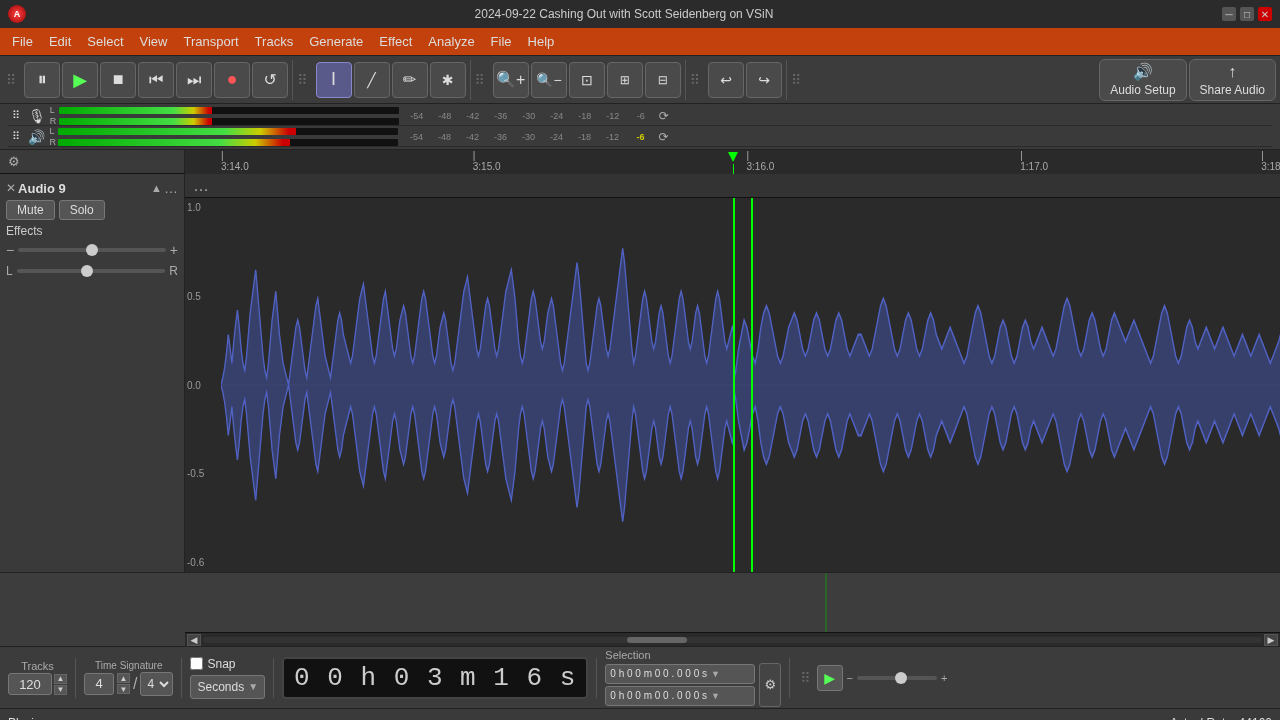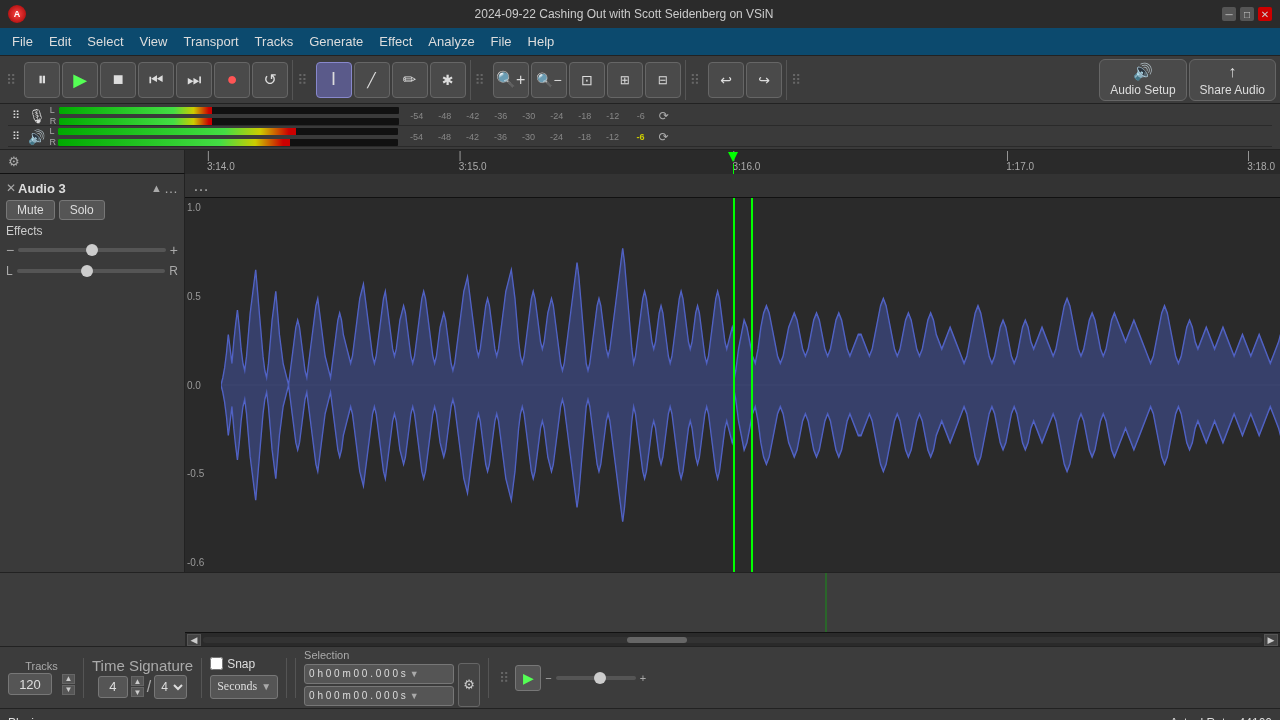--- a/index.html
+++ b/index.html
@@ -5,21 +5,21 @@
     * { margin: 0; padding: 0; box-sizing: border-box; }
     body { width: 1280px; height: 720px; background: #3d3d3d; font-family: 'Segoe UI', Arial, sans-serif; font-size: 12px; color: #ddd; overflow: hidden; }
 
     
     #titlebar { background: #2b2b2b; height: 28px; display: flex; align-items: center; justify-content: space-between; padding: 0 8px; }
     #titlebar .title { color: #ccc; font-size: 12px; flex: 1; text-align: center; }
     #titlebar .win-controls { display: flex; gap: 4px; }
     #titlebar .win-btn { width: 14px; height: 14px; border-radius: 2px; background: #555; border: none; color: #ccc; font-size: 10px; cursor: pointer; display: flex; align-items: center; justify-content: center; }
 
     
-    #menubar { background: #0c4a6e; height: 28px; display: flex; align-items: center; padding: 0 4px; border-bottom: 1px solid #222; }
+    #menubar { background: #c2410c; height: 28px; display: flex; align-items: center; padding: 0 4px; border-bottom: 1px solid #222; }
     #menubar .menu-item { padding: 4px 8px; cursor: pointer; color: #ddd; font-size: 13px; border-radius: 3px; }
 
     
     #toolbar { background: #3c3c3c; height: 52px; display: flex; align-items: center; padding: 2px 4px; border-bottom: 1px solid #222; gap: 2px; }
     .toolbar-group { display: flex; align-items: center; gap: 2px; padding: 0 4px; border-right: 1px solid #555; height: 40px; }
     .toolbar-group:last-child { border-right: none; }
     .tb-btn { background: #4a4a4a; border: 1px solid #666; border-radius: 4px; color: #ddd; width: 36px; height: 36px; cursor: pointer; display: flex; align-items: center; justify-content: center; font-size: 16px; }
     .tb-btn.active { background: #5a5a8a; border-color: #8888cc; }
     .tb-btn.record { color: #f55; }
     .tb-btn.play { color: #5f5; }
@@ -32,21 +32,21 @@
     
     #hscroll { height: 14px; background: #2a2a2a; border-top: 1px solid #111; display: flex; align-items: center; padding: 0 2px; }
 
     
     #statusbar { background: #3a3a3a; height: 28px; display: flex; align-items: center; padding: 0 8px; border-top: 1px solid #222; font-size: 12px; color: #ddd; }
 
     
     #bottom-toolbar { background: #3c3c3c; height: 62px; border-top: 1px solid #222; display: flex; align-items: center; padding: 0 8px; gap: 16px; }
 
     .dot-handle { color: #666; font-size: 14px; cursor: grab; padding: 2px; }
-    .ruler-tick { position: absolute; bottom: 0; font-size: 10px; color: #aaa; user-select: none; }
+    .ruler-tick { position: absolute; bottom: 0; font-size: 10px; color: #aaa; user-select: none; margin-left: 14px; }
     .ruler-tick::before { content: '|'; display: block; }
     .vu-row-full { display: flex; align-items: center; height: 18px; padding: 1px 4px; border-bottom: 1px solid #2a2a2a; }
   </style>
 </head>
 <body>
 
 <div id="titlebar">
   <div style="width:18px;height:18px;background:radial-gradient(circle,#f44,#900);border-radius:50%;display:flex;align-items:center;justify-content:center;font-size:9px;font-weight:bold;color:#fff;">A</div>
   <div class="title">2024-09-22 Cashing Out with Scott Seidenberg on VSiN</div>
   <div class="win-controls">
@@ -205,21 +205,21 @@
       </div>
     </div>
   </div>
 
   <div style="display:flex;flex:1;min-height:0;">
 
     <div style="width:185px;background:#3a3a3a;border-right:1px solid #222;padding:6px 6px;">
 
       <div style="display:flex;align-items:center;gap:2px;margin-bottom:4px;">
         <span style="color:#aaa;cursor:pointer;font-size:12px;">✕</span>
-        <span style="font-size:13px;color:#ddd;font-weight:bold;flex:1;">Audio 3</span>
+        <span style="font-size:13px;color:#ddd;font-weight:bold;flex:1;">Audio 9</span>
         <span style="cursor:pointer;font-size:11px;color:#aaa;">▲</span>
         <span style="cursor:pointer;font-size:14px;color:#aaa;">…</span>
       </div>
 
       <div style="display:flex;gap:4px;margin-bottom:4px;">
         <button class="track-btn">Mute</button>
         <button class="track-btn">Solo</button>
       </div>
 
       <div style="font-size:12px;color:#ccc;margin-bottom:4px;cursor:pointer;">Effects</div>
@@ -298,33 +298,33 @@
   <div style="flex:1;height:6px;background:#333;border-radius:3px;margin:0 2px;position:relative;cursor:pointer;">
     <div style="width:60px;height:6px;background:#666;border-radius:3px;position:absolute;left:40%;cursor:pointer;"></div>
   </div>
   <button style="width:14px;height:12px;background:#444;border:1px solid #555;cursor:pointer;color:#ccc;font-size:9px;display:flex;align-items:center;justify-content:center;">▶</button>
 </div>
 
 <div id="bottom-toolbar" style="background:#3c3c3c;height:62px;border-top:1px solid #222;display:flex;align-items:center;padding:0 8px;gap:8px;flex-shrink:0;">
 
   <div style="display:flex;flex-direction:column;align-items:center;gap:1px;">
     <span style="font-size:11px;color:#aaa;">Tracks</span>
-    <div style="display:flex;align-items:center;gap:10px;">
+    <div style="display:flex;align-items:center;gap:2px;">
       <input type="text" value="120" style="background: rgb(85, 85, 85); border: 1px solid rgb(119, 119, 119); color: rgb(221, 221, 221); width: 44px; height: 22px; text-align: center; font-size: 13px; border-radius: 3px;">
       <div style="display:flex;flex-direction:column;gap:1px;">
         <button style="background:#555;border:1px solid #666;color:#ccc;width:13px;height:10px;cursor:pointer;font-size:8px;display:flex;align-items:center;justify-content:center;line-height:1;">▲</button>
         <button style="background:#555;border:1px solid #666;color:#ccc;width:13px;height:10px;cursor:pointer;font-size:8px;display:flex;align-items:center;justify-content:center;line-height:1;">▼</button>
       </div>
     </div>
   </div>
 
   <div style="width:1px;height:40px;background:#555;"></div>
 
   <div style="display:flex;flex-direction:column;align-items:center;gap:1px;">
-    <span style="font-size:15px;color:#aaa;">Time Signature</span>
+    <span style="font-size:10px;color:#aaa;">Time Signature</span>
     <div style="display:flex;align-items:center;gap:3px;">
       <input type="text" value="4" style="background: rgb(85, 85, 85); border: 1px solid rgb(119, 119, 119); color: rgb(221, 221, 221); width: 30px; height: 22px; text-align: center; font-size: 13px; border-radius: 3px;">
       <div style="display:flex;flex-direction:column;gap:1px;">
         <button style="background:#555;border:1px solid #666;color:#ccc;width:13px;height:10px;cursor:pointer;font-size:8px;display:flex;align-items:center;justify-content:center;">▲</button>
         <button style="background:#555;border:1px solid #666;color:#ccc;width:13px;height:10px;cursor:pointer;font-size:8px;display:flex;align-items:center;justify-content:center;">▼</button>
       </div>
       <span style="color:#aaa;font-size:16px;">/</span>
       <select style="background:#555;border:1px solid #777;color:#ddd;height:24px;font-size:12px;border-radius:3px;padding:0 2px;">
         <option value="4">4</option>
         <option value="8">8</option>
@@ -334,27 +334,30 @@
   </div>
 
   <div style="width:1px;height:40px;background:#555;"></div>
 
   <div style="display:flex;flex-direction:column;align-items:flex-start;gap:4px;">
     <div style="display:flex;align-items:center;gap:4px;">
       <input type="checkbox" style="width: 13px; height: 13px; cursor: pointer;">
       <span style="font-size:12px;color:#ddd;">Snap</span>
     </div>
     <div style="display:flex;align-items:center;gap:4px;background:#555;border:1px solid #777;border-radius:3px;padding:2px 6px;cursor:pointer;height:24px;">
-      <span style="font-size:12px;color:#ddd;font-family:Liberation Serif, serif;">Seconds</span>
+      <span style="font-size:12px;color:#ddd;">Seconds</span>
       <span style="font-size:10px;color:#aaa;">▼</span>
     </div>
   </div>
 
   <div style="width:1px;height:40px;background:#555;"></div>
 
+  <div style="background:#111;border:2px solid #444;border-radius:4px;padding:4px 10px;font-family:'Courier New',monospace;font-size:26px;color:#ccc;letter-spacing:1px;display:flex;align-items:center;min-width:220px;justify-content:center;">
+    <span>0 0 h 0 3 m 1 6 s</span>
+  </div>
 
   <div style="width:1px;height:40px;background:#555;"></div>
 
   <div style="display:flex;flex-direction:column;gap:2px;align-items:flex-start;">
     <span style="font-size:11px;color:#aaa;">Selection</span>
     <div style="display:flex;align-items:center;gap:4px;">
       <div style="display:flex;flex-direction:column;gap:2px;">
         <div style="background:#555;border:1px solid #777;color:#ddd;height:20px;font-size:10px;border-radius:3px;padding:0 4px;width:150px;display:flex;align-items:center;cursor:pointer;">
           <span>0 h 0 0 m 0 0 . 0 0 0 s</span>
           <span style="margin-left:4px;font-size:9px;color:#aaa;">▼</span>

